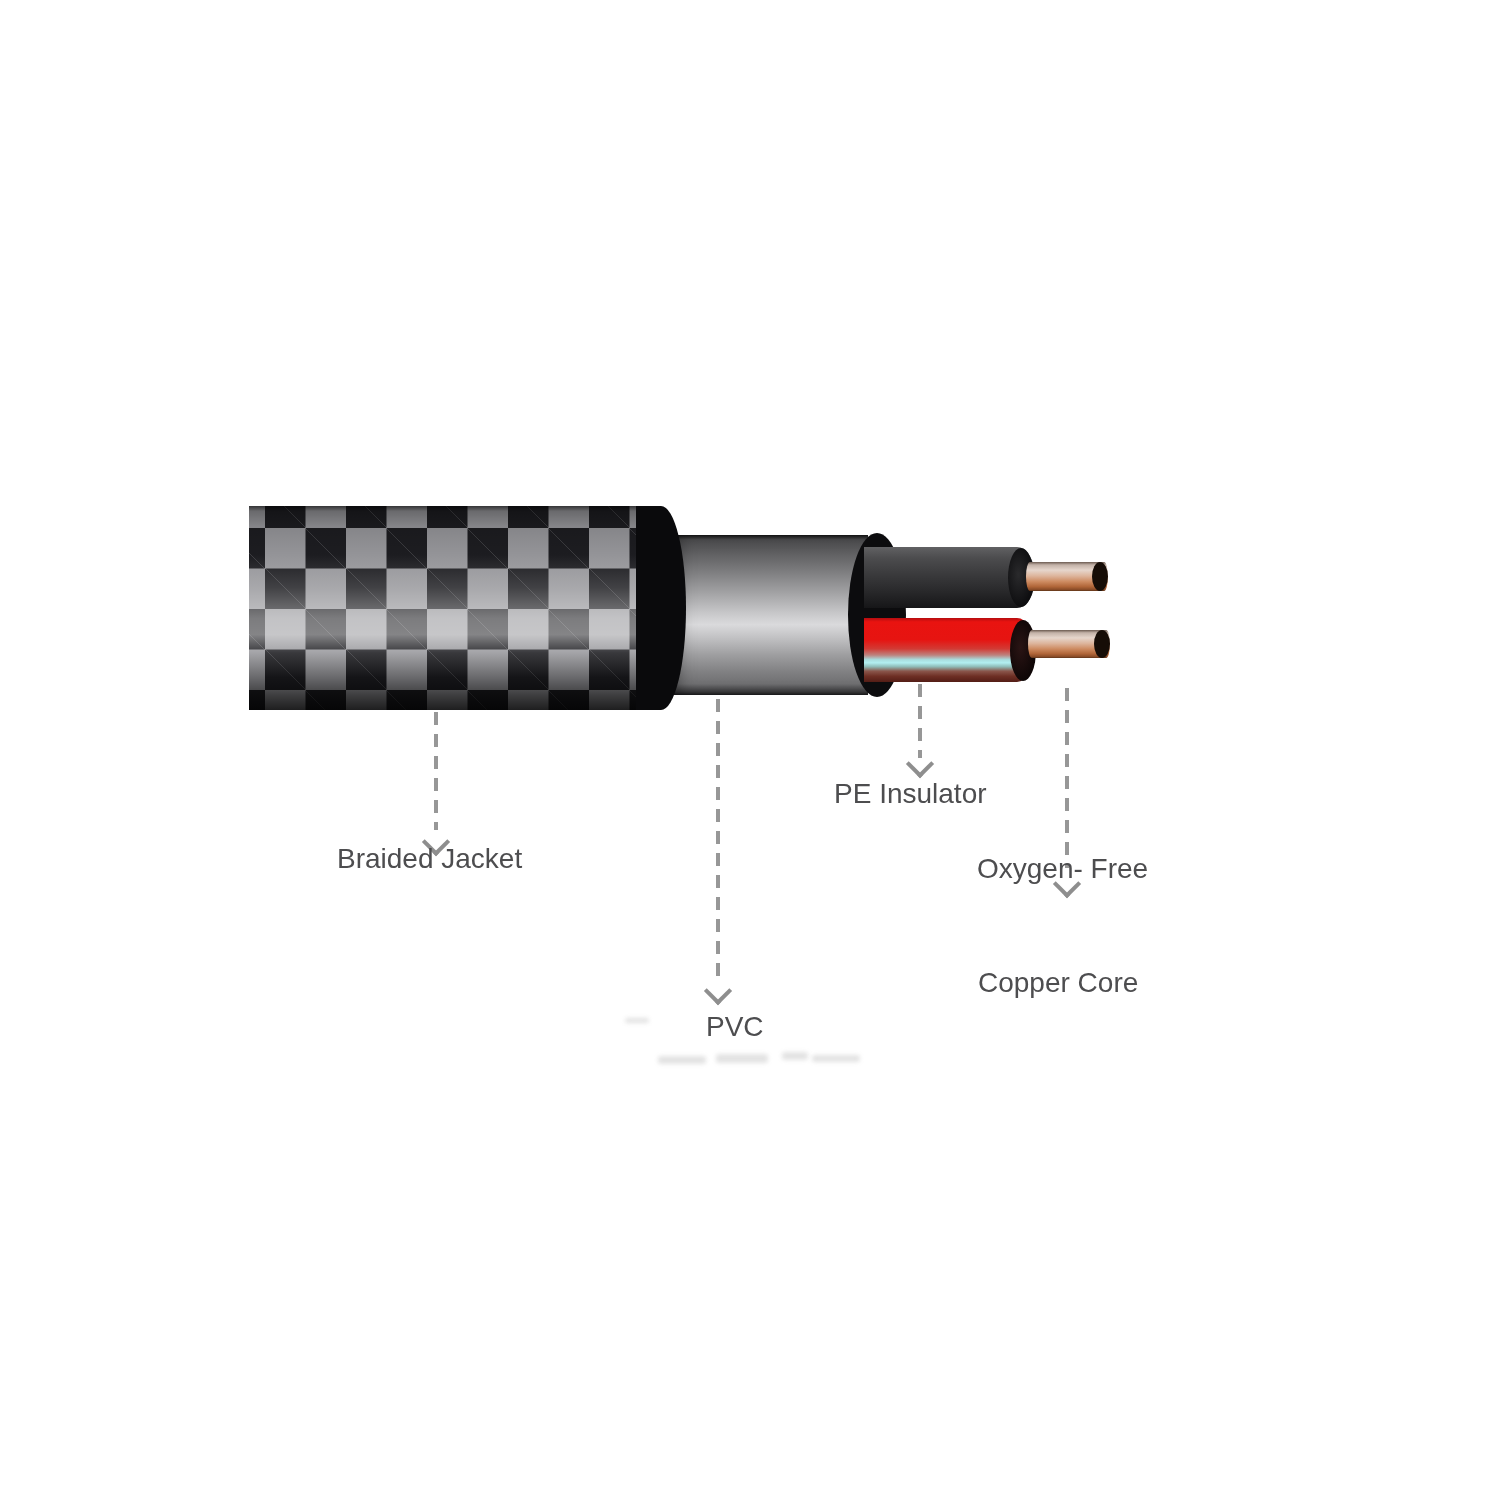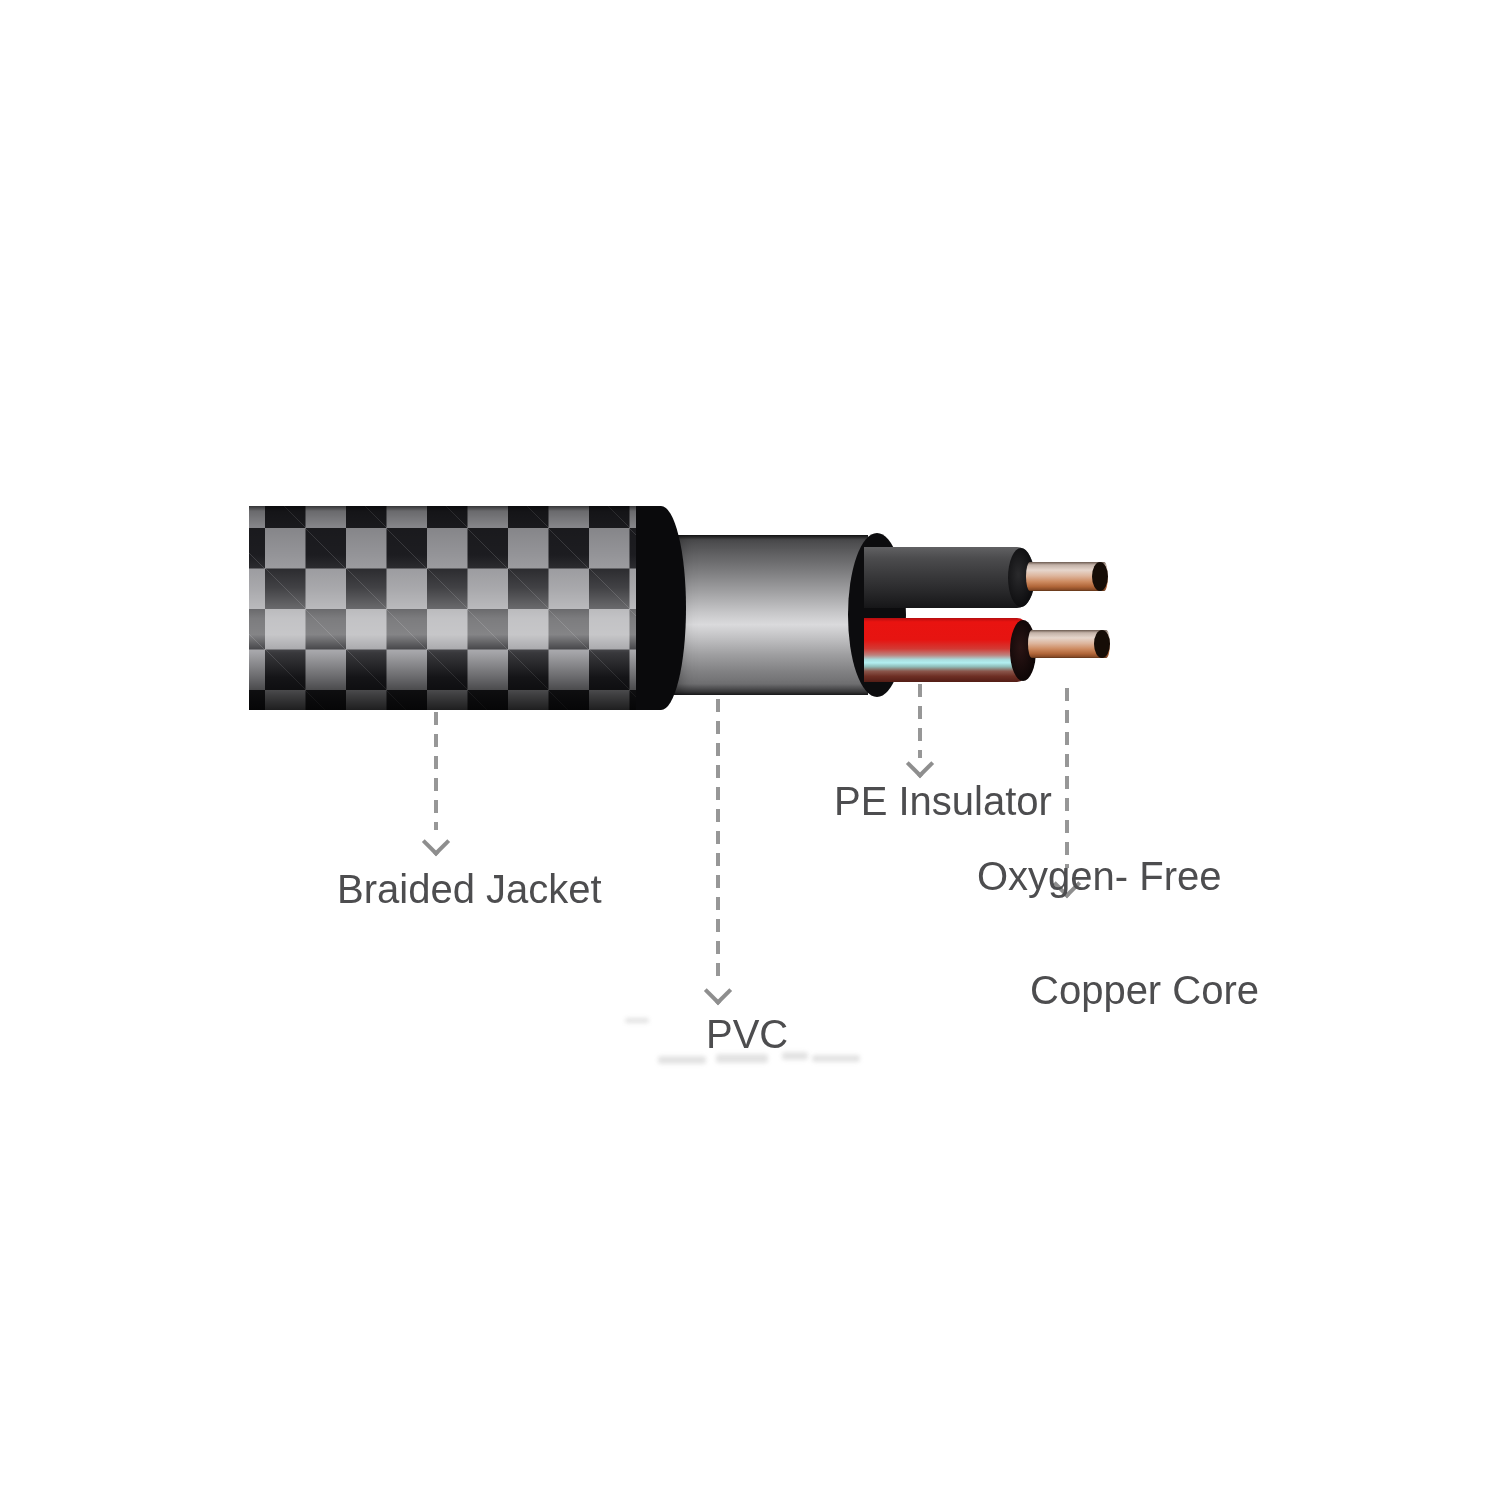--- a/index.html
+++ b/index.html
@@ -123,21 +123,21 @@
   .chev {
     position: absolute;
     width: 16px; height: 16px;
     border-right: 4px solid #8e8e8e;
     border-bottom: 4px solid #8e8e8e;
     transform: rotate(45deg);
   }
   .lbl {
     position: absolute;
     color: #4d4d4f;
-    font-size: 40px;
+    font-size: 28px;
     line-height: 1.1;
     white-space: nowrap;
   }
 
   
   .smudge {
     position: absolute;
     background: #b9b9b9;
     opacity: 0.4;
     filter: blur(2px);
@@ -159,34 +159,34 @@
   <div class="wire-cap black"></div>
   <div class="wire-cap red"></div>
 
   <div class="copper top"></div>
   <div class="copper-cap top"></div>
   <div class="copper bottom"></div>
   <div class="copper-cap bottom"></div>
 
   <div class="callout" style="left:434px; top:712px; height:118px;"></div>
   <div class="chev" style="left:426px; top:832px;"></div>
-  <div class="lbl" style="left:337px; top:867px;">Braided Jacket</div>
+  <div class="lbl" style="left:337px; top:844px;">Braided Jacket</div>
 
   <div class="callout" style="left:716px; top:699px; height:279px;"></div>
   <div class="chev" style="left:708px; top:981px;"></div>
   <div class="lbl" style="left:706px; top:1012px;">PVC</div>
 
   <div class="callout" style="left:918px; top:684px; height:74px;"></div>
   <div class="chev" style="left:910px; top:754px;"></div>
   <div class="lbl" style="left:834px; top:779px;">PE Insulator</div>
 
   <div class="callout" style="left:1065px; top:688px; height:180px;"></div>
   <div class="chev" style="left:1057px; top:874px;"></div>
   <div class="lbl" style="left:977px; top:854px;">Oxygen- Free</div>
-  <div class="lbl" style="left:1030px; top:968px;">Copper Core</div>
+  <div class="lbl" style="left:978px; top:968px;">Copper Core</div>
 
   <div class="smudge" style="left:625px; top:1018px; width:24px; height:5px;"></div>
   <div class="smudge" style="left:658px; top:1056px; width:48px; height:8px;"></div>
   <div class="smudge" style="left:716px; top:1054px; width:52px; height:9px;"></div>
   <div class="smudge" style="left:782px; top:1052px; width:26px; height:8px;"></div>
   <div class="smudge" style="left:812px; top:1055px; width:48px; height:7px;"></div>
 
 </div>
 
 </body></html>

